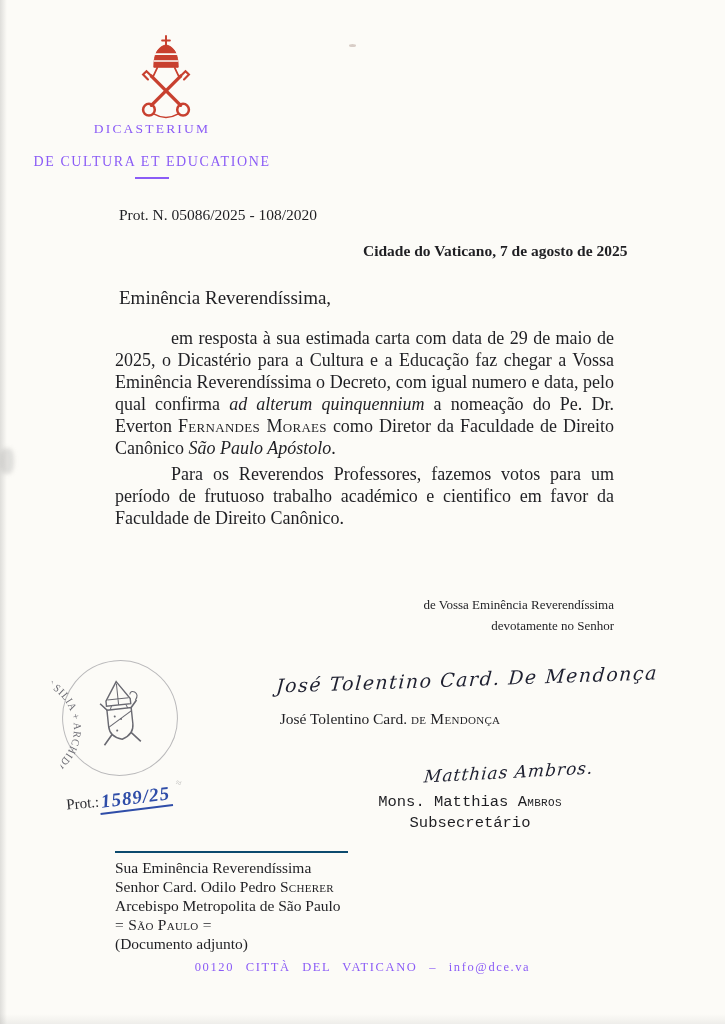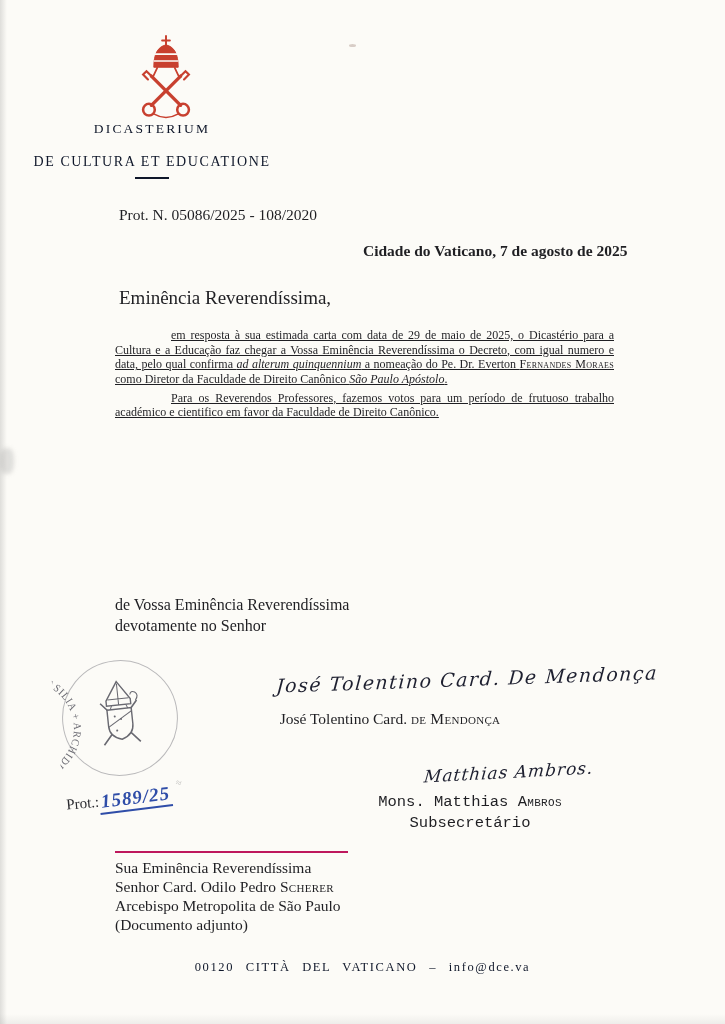--- a/index.html
+++ b/index.html
@@ -20,33 +20,33 @@
   .speck2{position:absolute;left:176px;top:778px;width:14px;height:10px;
     color:#8a8a8a;opacity:.55;font-size:10px;transform:rotate(14deg);}
 
   
   .arms{position:absolute;left:127px;top:34px;width:78px;height:88px;}
   .letterhead{position:absolute;left:2px;top:121px;width:300px;text-align:center;}
   .lh1{font-size:13.5px;letter-spacing:2.2px;}
   .lh2{font-size:14px;letter-spacing:1.6px;margin-top:17px;}
   .lh-rule{width:34px;height:0;border-top:2.2px solid;margin:7px auto 0;}
 
-  .red{color:#0f172a;}
+  .red{color:#8b5cf6;}
   .prot{position:absolute;left:119px;top:206px;font-size:15.5px;}
   .date{position:absolute;left:363px;top:242px;font-size:15.5px;font-weight:bold;}
   .salutation{position:absolute;left:119px;top:287px;font-size:19px;}
 
   .body{position:absolute;left:115px;top:328px;width:499px;
-    font-size:12px;line-height:1.22;text-align:justify;text-decoration:underline;}
+    font-size:18px;line-height:1.22;text-align:justify;}
   .body p{margin:0 0 4px;text-indent:56px;}
   .it{font-style:italic;}
   .sc{font-variant:small-caps;letter-spacing:.3px;}
 
   .valediction{position:absolute;left:115px;top:594px;width:499px;
-    text-align:left;font-size:16px;line-height:21px;}
+    text-align:right;font-size:13px;line-height:21px;}
 
   
   .stamp{position:absolute;left:56px;top:654px;width:128px;height:128px;
     opacity:.85;transform:rotate(-6deg);}
   .prot-hand{position:absolute;left:66px;top:788px;transform:rotate(-5deg);
     white-space:nowrap;}
   .prot-label{font-size:15px;color:#2b2b30;}
   .pen{font-size:19px;font-weight:bold;font-style:italic;color:#2f4da8;
     border-bottom:2px solid #2f4da8;letter-spacing:1px;display:inline-block;
     transform:rotate(-2deg);padding:0 2px;}
@@ -58,21 +58,21 @@
     letter-spacing:1.5px;transform:rotate(-2deg) skewX(-6deg);}
   .sig1-print{position:absolute;left:248px;top:708px;width:284px;
     text-align:center;font-size:15.5px;line-height:21px;}
   .sig2-hand{position:absolute;left:424px;top:762px;font-size:17px;
     letter-spacing:1px;transform:rotate(-3deg) skewX(-8deg);}
   .sig2-print{position:absolute;left:358px;top:792px;width:224px;
     text-align:center;font-size:15.5px;line-height:21px;font-family:Liberation Mono, monospace;}
 
   
   .recipient{position:absolute;left:115px;top:851px;width:233px;
-    border-top:2px solid #be185d;padding-top:5px;
+    border-top:2px solid #0c4a6e;padding-top:5px;
     font-size:15.5px;line-height:19px;}
 
   .footer{position:absolute;left:0;top:960px;width:100%;text-align:center;
     font-size:12.5px;letter-spacing:1.6px;word-spacing:7px;font-family:Liberation Serif, serif;}
 </style>
 </head>
 <body>
 
 <div class="page">
 
@@ -152,18 +152,19 @@
   <div class="hand sig2-hand">Matthias Ambros.</div>
   <div class="sig2-print">
     <div><span>Mons. Matthias </span><span class="sc">Ambros</span></div>
     <div>Subsecretário</div>
   </div>
 
   <div class="recipient">
     <div>Sua Eminência Reverendíssima</div>
     <div><span>Senhor Card. Odilo Pedro </span><span class="sc">Scherer</span></div>
     <div>Arcebispo Metropolita de São Paulo</div>
+    <div class="sc">= São Paulo =</div>
     <div>(Documento adjunto)</div>
   </div>
 
   <div class="footer red">00120 CITTÀ DEL VATICANO – info@dce.va</div>
 
 </div>
 
 </body></html>

